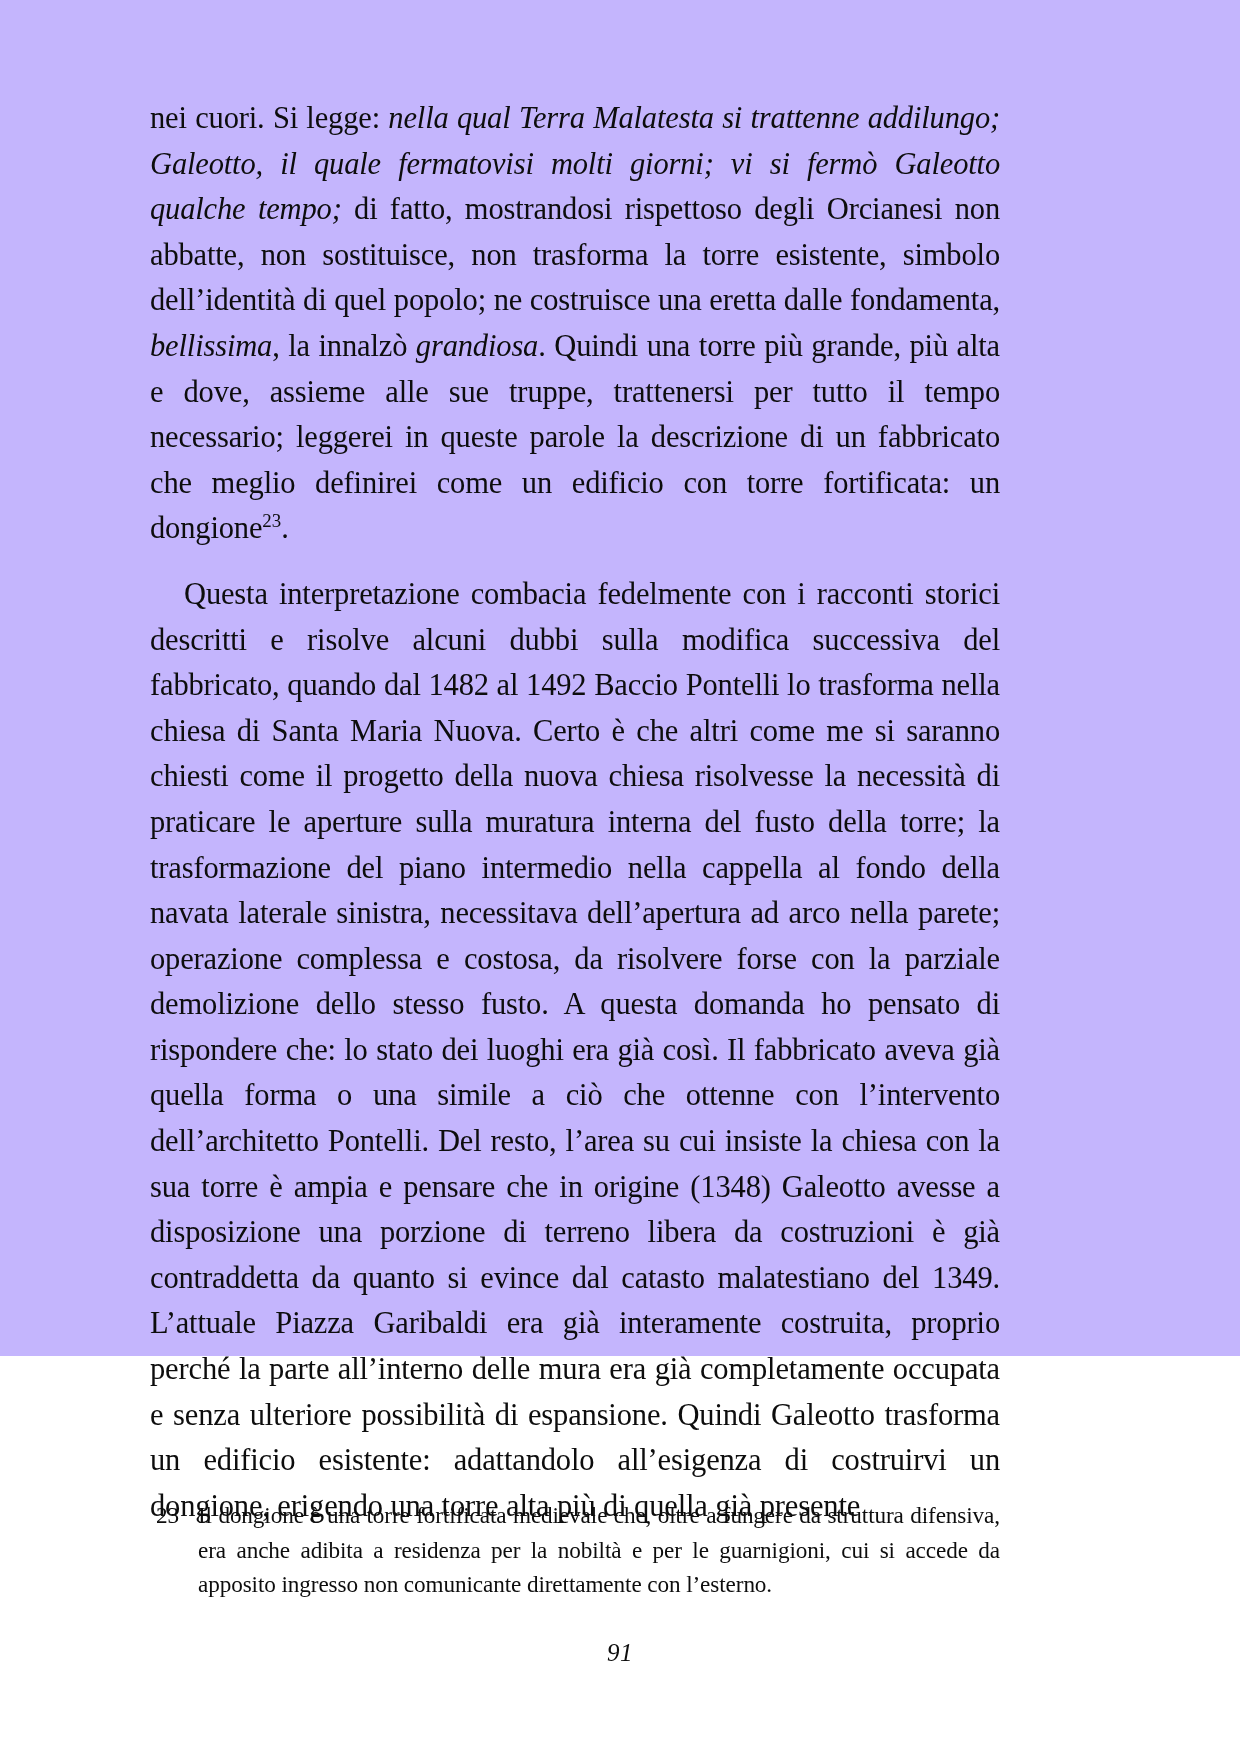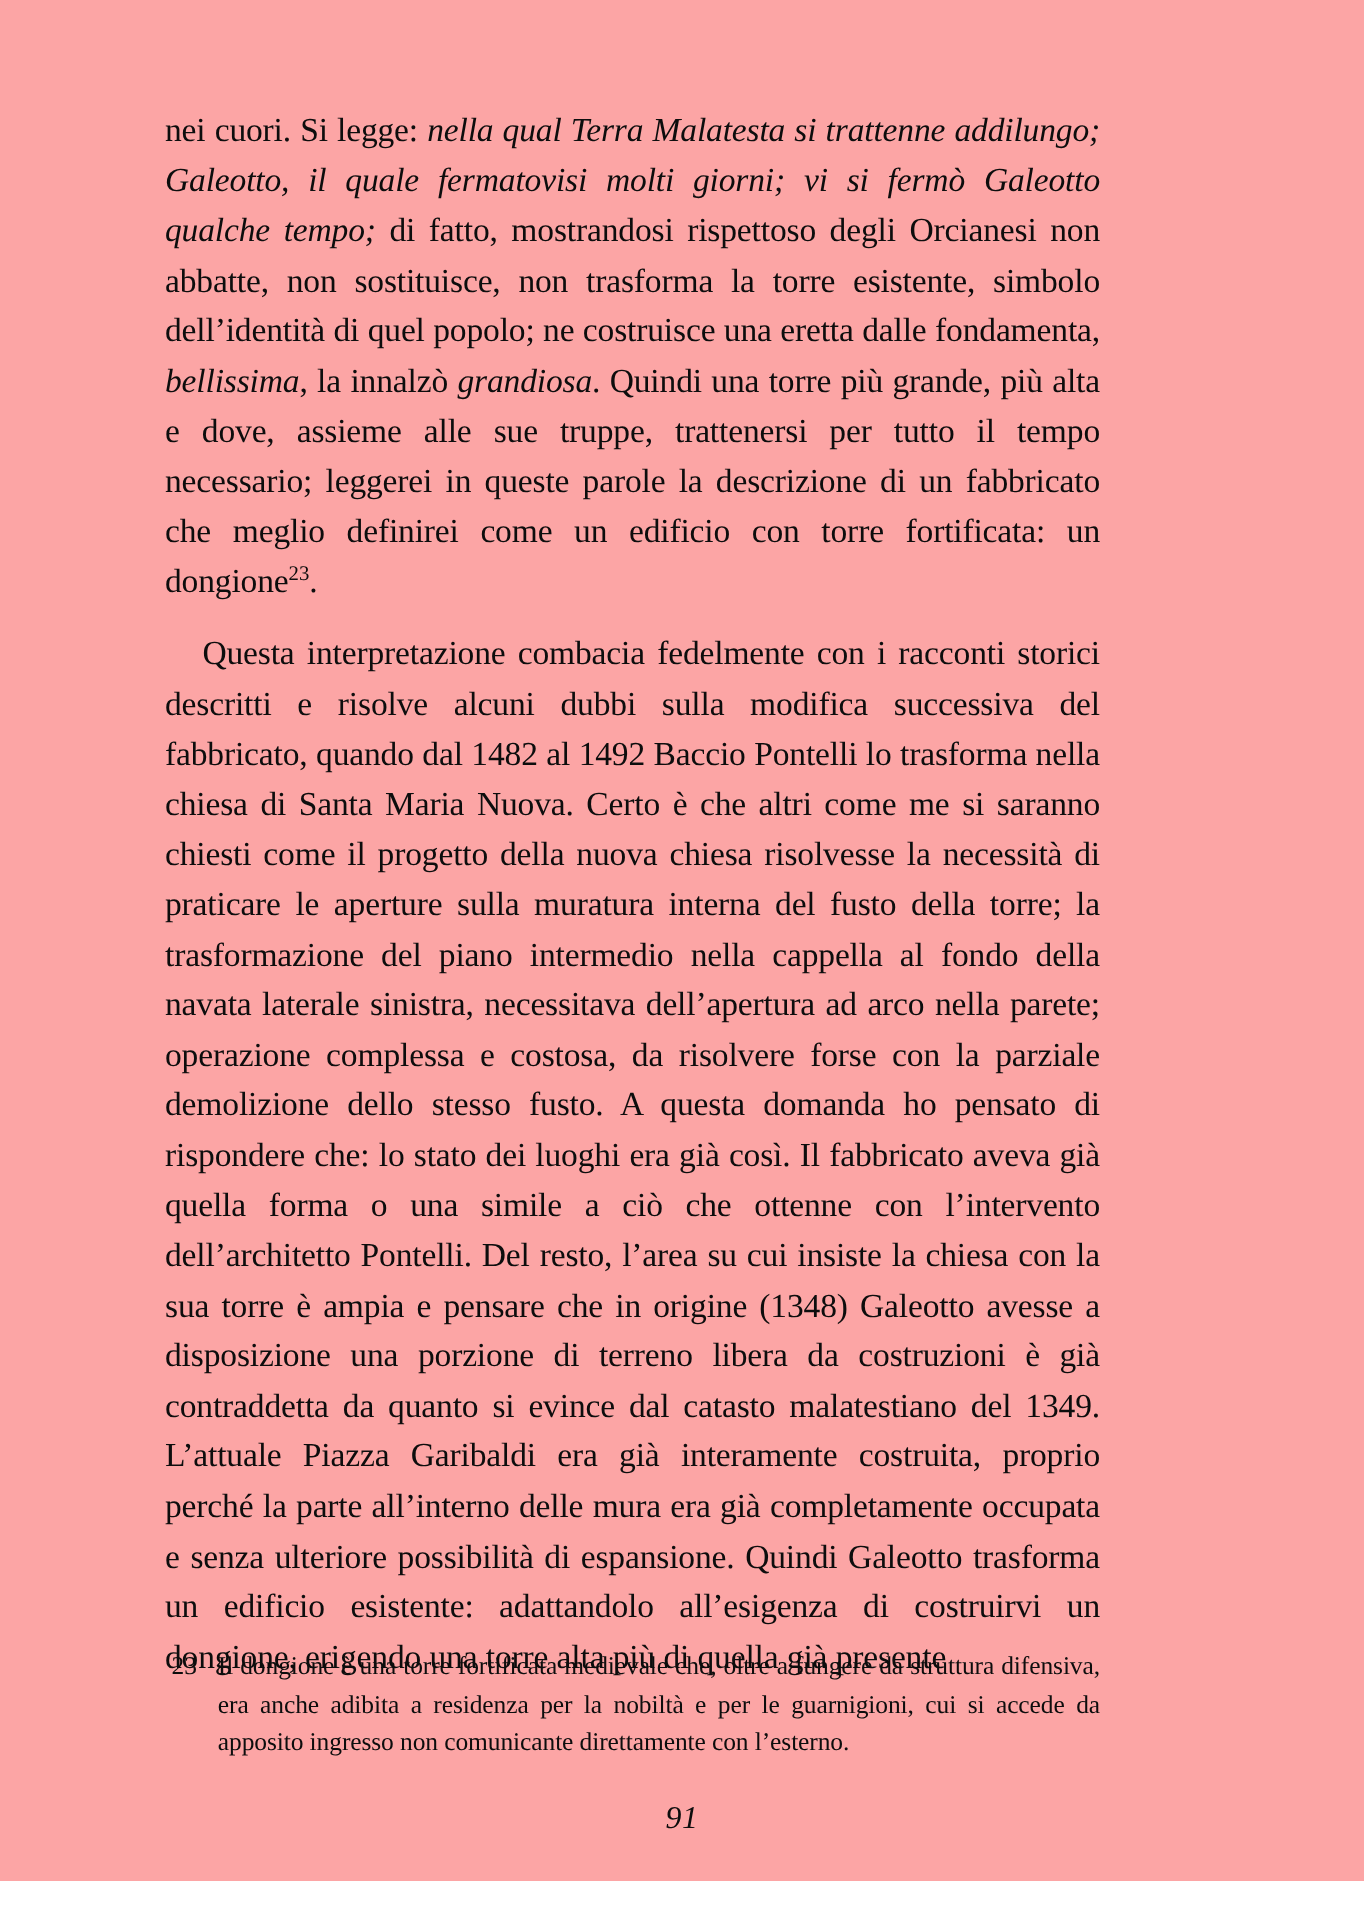--- a/index.html
+++ b/index.html
@@ -15,22 +15,22 @@
     font-family: "Liberation Serif", "DejaVu Serif", serif;
     color: #0d0d0d;
     -webkit-font-smoothing: antialiased;
   }
 
   .page {
     position: absolute;
     left: 0;
     top: 0;
     width: 1240px;
-    height: 1710px;
-    background: #fca5a5;
+    height: 1356px;
+    background: #c4b5fd;
   }
 
   .textblock {
     position: absolute;
     left: 150px;
     top: 96px;
     width: 850px;
   }
 
   .body-par {
@@ -89,21 +89,21 @@
     line-height: 34.6px;
   }
 
   .page-number {
     position: absolute;
     left: 0;
     top: 1636px;
     width: 1240px;
     text-align: center;
     font-style: italic;
-    font-size: 29px;
+    font-size: 25px;
     line-height: 34px;
     letter-spacing: 0.5px;
   }
 
   
   .paper-tint {
     position: absolute;
     inset: 0;
     pointer-events: none;
     background: #ffffff;

